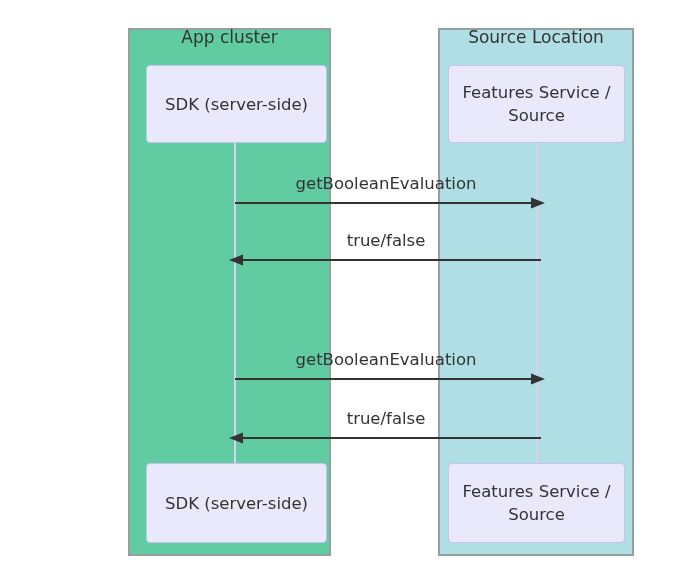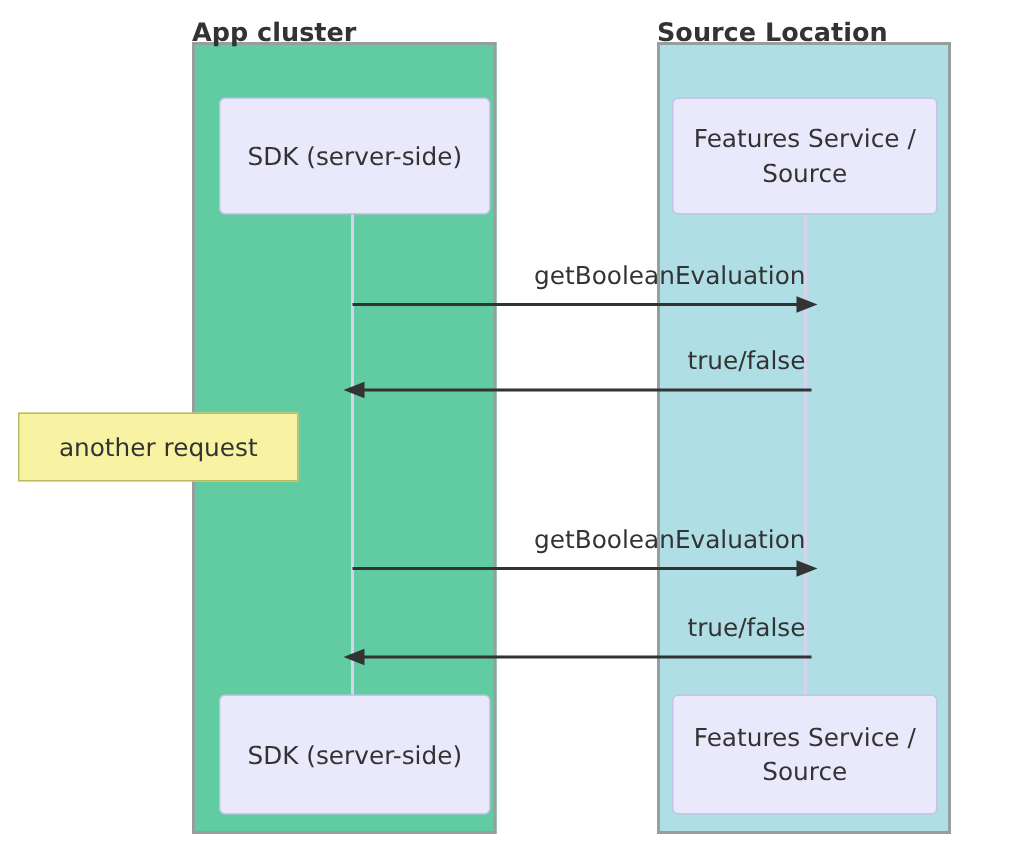--- a/index.html
+++ b/index.html
@@ -5,39 +5,39 @@
   html,body { margin:0; padding:0; background:#ffffff; }
   .canvas {
     position:relative; width:675px; height:576px; background:#ffffff;
     font-family:"DejaVu Sans", "Liberation Sans", sans-serif;
     color:#333333; overflow:hidden;
   }
   .group-rect { position:absolute; top:28px; height:528px; border:2px solid #95A09E; box-sizing:border-box; }
   .group-rect.app { left:128px; width:203px; background:#61CBA1; }
   .group-rect.remote { left:438px; width:196px; background:#B0DEE5; }
   .group-label {
-    position:absolute; top:11px; height:22px; line-height:22px;
-    text-align:left; font-size:17px; color:#333333; z-index:3;font-weight:bold;
+    position:absolute; top:26px; height:22px; line-height:22px;
+    text-align:center; font-size:17px; color:#333333; z-index:3;
   }
   .group-label.app { left:128px; width:203px; }
   .group-label.remote { left:438px; width:196px; }
   .lifeline { position:absolute; top:143px; height:320px; width:2px; background:#D9D2EE; z-index:1; }
   .lifeline.left { left:234px; }
   .lifeline.right { left:536px; }
   .actor {
     position:absolute; background:#E9E9FB; border:1px solid #C6C2EA; border-radius:4px;
     display:flex; align-items:center; justify-content:center; text-align:center;
     font-size:16.5px; line-height:23px; box-sizing:border-box; z-index:2; padding:0 10px;
   }
   .actor.tl { left:146px; top:65px;  width:181px; height:78px; }
   .actor.tr { left:448px; top:65px;  width:177px; height:78px; }
   .actor.bl { left:146px; top:463px; width:181px; height:80px; }
   .actor.br { left:448px; top:463px; width:177px; height:80px; }
   .msg-label {
-    position:absolute; left:235px; width:302px; text-align:right;
+    position:absolute; left:235px; width:302px; text-align:center;
     font-size:16.5px; line-height:22px; z-index:3;
   }
   .msg-label.m1 { top:173px; }
   .msg-label.m2 { top:230px; }
   .msg-label.m3 { top:349px; }
   .msg-label.m4 { top:408px; }
   .arrows-svg { position:absolute; left:0; top:0; z-index:3; pointer-events:none; }
   .note {
     position:absolute; left:12px; top:275px; width:187px; height:46px;
     background:#F8F3A3; border:1.5px solid #BCB963; box-sizing:border-box;
@@ -81,15 +81,14 @@
     <g>
       <line x1="235" y1="379" x2="532" y2="379" stroke="#333333" stroke-width="2"></line>
       <polygon points="545,379 531,373.5 531,384.5" fill="#333333"></polygon>
     </g>
     <g>
       <line x1="541" y1="438" x2="242" y2="438" stroke="#333333" stroke-width="2"></line>
       <polygon points="229,438 243,432.5 243,443.5" fill="#333333"></polygon>
     </g>
   </svg>
 
-  <div class="note">another request</div>
 
 </div>
 
 </body></html>

